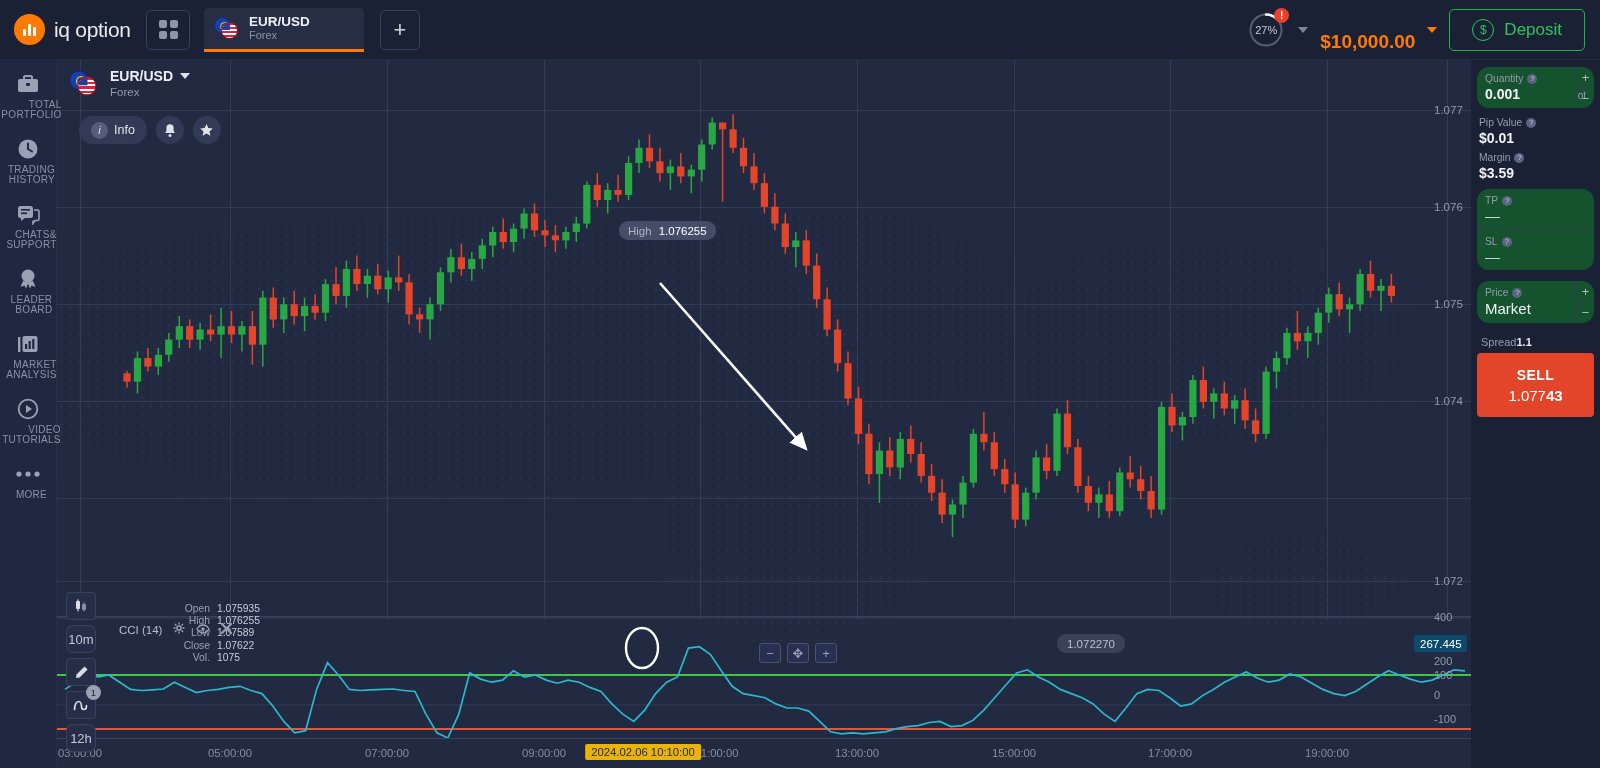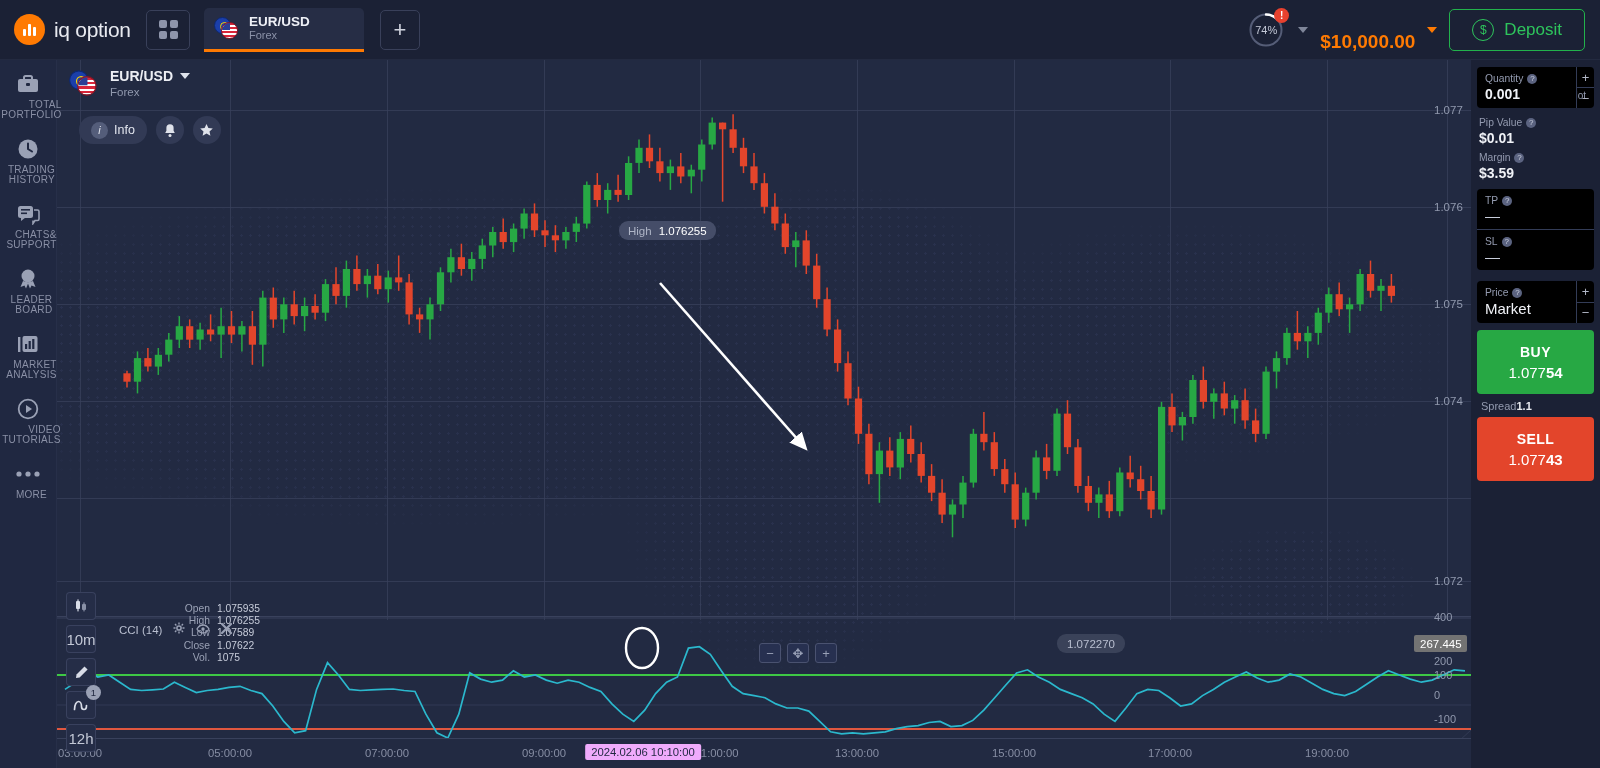--- a/index.html
+++ b/index.html
@@ -131,41 +131,41 @@
   .arrow-ann{position:absolute;left:0;top:0;z-index:8;pointer-events:none;}
   .pax{position:absolute;right:0;width:57px;text-align:left;font-size:11.5px;color:#9199ae;}
 
   
   .ind-panel{position:absolute;left:57px;top:616px;width:1414px;height:122px;border-top:1px solid #39415c;}
   .ind-label{position:absolute;left:62px;top:5px;display:flex;align-items:center;gap:11px;
     font-size:11.5px;color:#b9bfd0;z-index:6;}
   .ind-label .ic{color:#99a0b4;font-size:12px;}
   .ind-ax{position:absolute;width:60px;font-size:11px;color:#9199ae;}
 
-  .badge-val{position:absolute;right:4px;height:17px;background:#737373;color:#fff;
+  .badge-val{position:absolute;right:4px;height:17px;background:#0c4a6e;color:#fff;
     border-radius:2px;font-size:11.5px;display:flex;align-items:center;padding:0 6px;}
 
   
   .time-axis{position:absolute;left:57px;top:738px;width:1414px;height:30px;background:#222a42;
     border-top:1px solid #39415c;}
   .tax{position:absolute;top:8px;font-size:11.3px;color:#868da3;transform:translateX(-50%);}
-  .tax.active{background:#f0abfc;color:#1f2740;border-radius:2px;padding:2px 6px;top:5px;font-weight:normal;}
+  .tax.active{background:#eab308;color:#1f2740;border-radius:2px;padding:2px 6px;top:5px;font-weight:normal;}
 
   
   .ctools{position:absolute;left:66px;top:592px;display:flex;flex-direction:column;gap:5px;z-index:12;}
   .ctool{width:30px;height:28px;border:1px solid #49517090;border-radius:4px;background:#252d47;
     display:flex;align-items:center;justify-content:center;color:#c3c8d6;font-size:11px;position:relative;}
-  .ctool.sq{font-size:15px;}
+  .ctool.sq{font-size:13px;border-radius:7px;}
   .ctool .cnt{position:absolute;right:-6px;top:-7px;width:15px;height:15px;border-radius:50%;
     background:#9aa1b5;color:#222a42;font-size:9.5px;display:flex;align-items:center;justify-content:center;}
 
   
   .order{position:absolute;left:1471px;top:60px;width:129px;height:708px;background:#1b2135;
     padding:7px 6px 0 6px;}
-  .fld{background:#000000;border-radius:4px;padding:6px 8px;position:relative;margin-bottom:7px;}
+  .fld{background:#14532d;border-radius:12px;padding:6px 8px;position:relative;margin-bottom:7px;}
   .fld-lbl{font-size:10.3px;color:#949bb0;display:flex;align-items:center;gap:4px;}
   .qmark{width:10px;height:10px;border-radius:50%;background:#5b6380;color:#cdd2df;font-size:8px;
     display:flex;align-items:center;justify-content:center;}
   .fld-val{font-size:14px;color:#f0f2f7;font-weight:bold;margin-top:2px;}
   .fld-unit{font-size:10px;color:#949bb0;font-weight:normal;float:right;margin-top:4px;}
   .stepper{position:absolute;right:0;top:0;width:18px;height:100%;
     display:flex;flex-direction:column;border-left:1px solid #333c57;}
   .stepper b{flex:1;display:flex;align-items:center;justify-content:center;color:#b4bac9;
     font-size:13px;font-weight:normal;}
   .stepper b:first-child{border-bottom:1px solid #333c57;}
@@ -217,21 +217,21 @@
     </div>
 
     <div class="plus-btn">+</div>
 
     <div class="top-right">
       <div class="ring-wrap">
         <svg width="40" height="40" viewBox="0 0 40 40">
           <circle cx="20" cy="20" r="15.5" fill="none" stroke="#555d77" stroke-width="2"></circle>
           <path d="M20 4.5 A15.5 15.5 0 0 1 31 9" fill="none" stroke="#ffffff" stroke-width="2.4" stroke-linecap="round"></path>
         </svg>
-        <div class="ring-pct">74%</div>
+        <div class="ring-pct">27%</div>
         <div class="ring-badge">!</div>
       </div>
       <div class="caret grey"></div>
       <div class="balance">$10,000.00</div>
       <div class="caret orange"></div>
       <div class="deposit-btn">
         <div class="dep-ic">$</div>
         <span>Deposit</span>
       </div>
     </div>
@@ -801,26 +801,20 @@
         <span>Price</span>
         <span class="qmark">?</span>
       </div>
       <div class="fld-val" style="font-weight:normal;font-size:15px">Market</div>
       <div class="stepper">
         <b>+</b>
         <b>−</b>
       </div>
     </div>
 
-    <div class="bigbtn" style="background:#27a844;margin-top:4px">
-      <div class="t">BUY</div>
-      <div class="p">
-        <span>1.077</span><b>54</b>
-      </div>
-    </div>
 
     <div class="spread">
       <span>Spread</span>
       <b>1.1</b>
     </div>
 
     <div class="bigbtn" style="background:#e3452b">
       <div class="t">SELL</div>
       <div class="p">
         <span>1.077</span><b>43</b>

